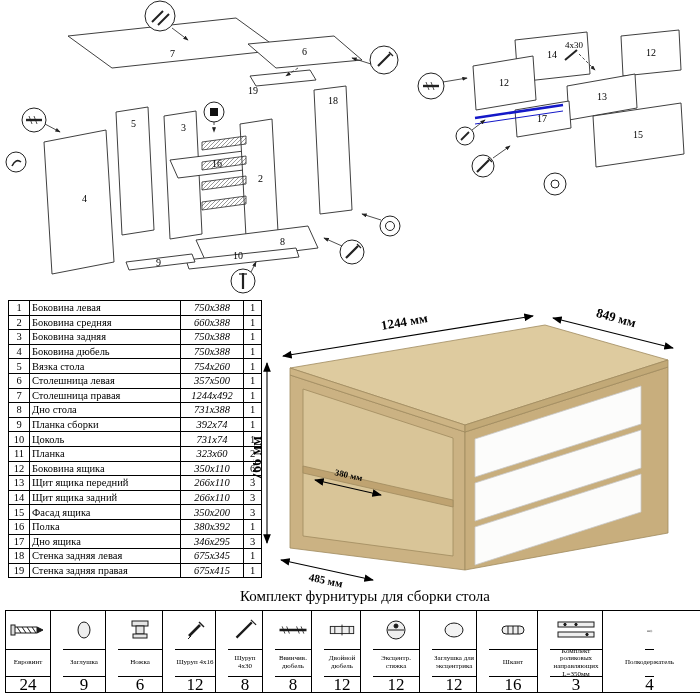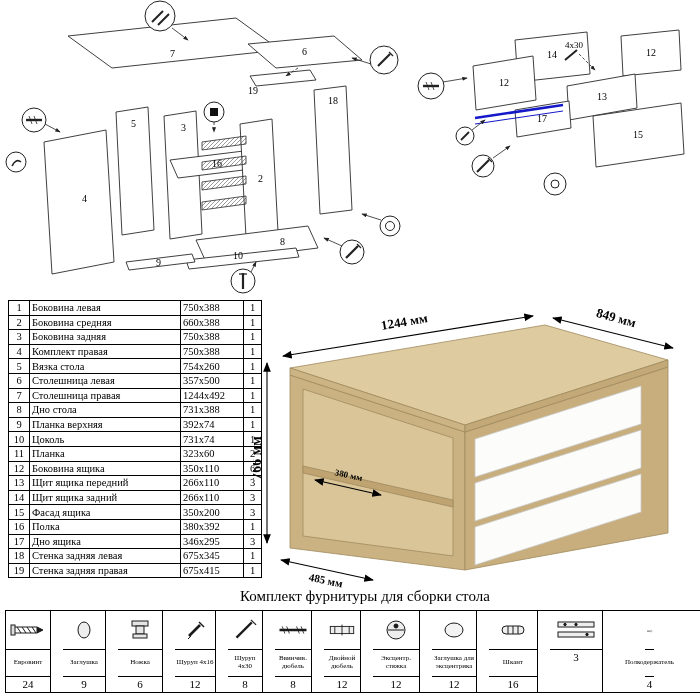--- a/index.html
+++ b/index.html
@@ -5,32 +5,32 @@
   html,body{margin:0;padding:0;background:#fff;}
   .page{position:relative;width:700px;height:700px;background:#fff;overflow:hidden;
         font-family:"Liberation Serif",serif;color:#000;}
   svg text{font-family:"Liberation Serif",serif;}
   .dleft{position:absolute;left:0;top:0;}
   .dright{position:absolute;left:415px;top:8px;}
   .parts{position:absolute;left:8px;top:300px;border-collapse:collapse;}
   .parts td{border:1px solid #000;font-size:10.5px;line-height:1.05;height:13.6px;padding:0 2px;white-space:nowrap;}
   .c-num{width:16px;text-align:center;}
   .c-name{width:146px;margin-top:20px;}
-  .c-size{width:58px;}
+  .c-size{width:58px;text-align:center;font-style:italic;}
   .c-qty{width:13px;text-align:center;}
   .desk{position:absolute;left:253px;top:288px;}
   .hw-title{position:absolute;left:15px;top:588px;width:700px;text-align:center;font-size:15px;}
   .hw-table{position:absolute;left:5px;top:610px;display:grid;border:1px solid #000;background:#fff;
             grid-template-columns:45px 43px 45px 41px 35px 37px 37px 47px 45px 49px 53px 39px 97px 57px;gap:12px;}
   .hw-col{border-right:1px solid #000;}
   .hw-col:last-child{border-right:none;margin-left:30px;}
   .hw-icon{height:38px;border-bottom:1px solid #000;display:flex;align-items:center;justify-content:center;}
   .hw-label{height:26px;border-bottom:1px solid #000;display:flex;align-items:center;justify-content:center;
             text-align:center;font-size:7px;line-height:1.1;padding:0 1px;}
-  .hw-qty{height:15px;text-align:center;font-size:11px;line-height:15px;}
+  .hw-qty{height:15px;text-align:center;font-size:17px;line-height:15px;}
 </style>
 </head>
 <body>
 
 <div class="page">
 
   <svg class="dleft" width="430" height="296" viewBox="0 0 430 296">
     <defs>
       <pattern id="hatchL" width="4" height="4" patternUnits="userSpaceOnUse">
         <path d="M0,4 l4,-4" stroke="#555" stroke-width="0.6"></path>
@@ -175,21 +175,21 @@
           <td class="c-qty">1</td>
         </tr>
       <tr>
           <td class="c-num">3</td>
           <td class="c-name">Боковина задняя</td>
           <td class="c-size">750x388</td>
           <td class="c-qty">1</td>
         </tr>
       <tr>
           <td class="c-num">4</td>
-          <td class="c-name">Комплект правая</td>
+          <td class="c-name">Боковина дюбель</td>
           <td class="c-size">750x388</td>
           <td class="c-qty">1</td>
         </tr>
       <tr>
           <td class="c-num">5</td>
           <td class="c-name">Вязка стола</td>
           <td class="c-size">754x260</td>
           <td class="c-qty">1</td>
         </tr>
       <tr>
@@ -205,21 +205,21 @@
           <td class="c-qty">1</td>
         </tr>
       <tr>
           <td class="c-num">8</td>
           <td class="c-name">Дно стола</td>
           <td class="c-size">731x388</td>
           <td class="c-qty">1</td>
         </tr>
       <tr>
           <td class="c-num">9</td>
-          <td class="c-name">Планка верхняя</td>
+          <td class="c-name">Планка сборки</td>
           <td class="c-size">392x74</td>
           <td class="c-qty">1</td>
         </tr>
       <tr>
           <td class="c-num">10</td>
           <td class="c-name">Цоколь</td>
           <td class="c-size">731x74</td>
           <td class="c-qty">1</td>
         </tr>
       <tr>
@@ -442,20 +442,21 @@
           <svg width="40" height="36" viewBox="0 0 40 36">
             <g stroke="#1a1a1a" fill="#eee">
               <rect x="2" y="10" width="36" height="5"></rect>
               <rect x="2" y="20" width="36" height="5"></rect>
               <circle cx="9" cy="12.5" r="1.2" fill="#1a1a1a"></circle>
               <circle cx="20" cy="12.5" r="1.2" fill="#1a1a1a"></circle>
               <circle cx="31" cy="22.5" r="1.2" fill="#1a1a1a"></circle>
             </g>
           </svg>
         </div>
+      <div class="hw-label">Комплект роликовых направляющих L=350мм</div>
       <div class="hw-qty">3</div>
     </div>
     <div class="hw-col">
       <div class="hw-icon">
           <svg width="40" height="36" viewBox="0 0 40 36">
             <g stroke="#1a1a1a">
               <path d="M9 23 h13" stroke-width="3" fill="none"></path>
               <circle cx="27" cy="23" r="4" fill="#e5e5e5"></circle>
             </g>
           </svg>

